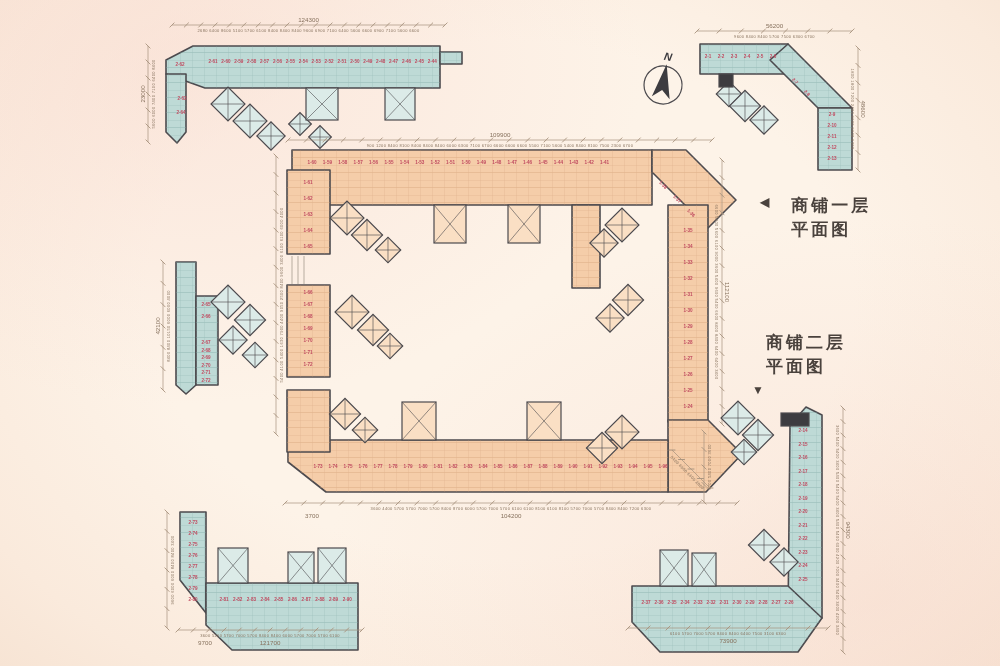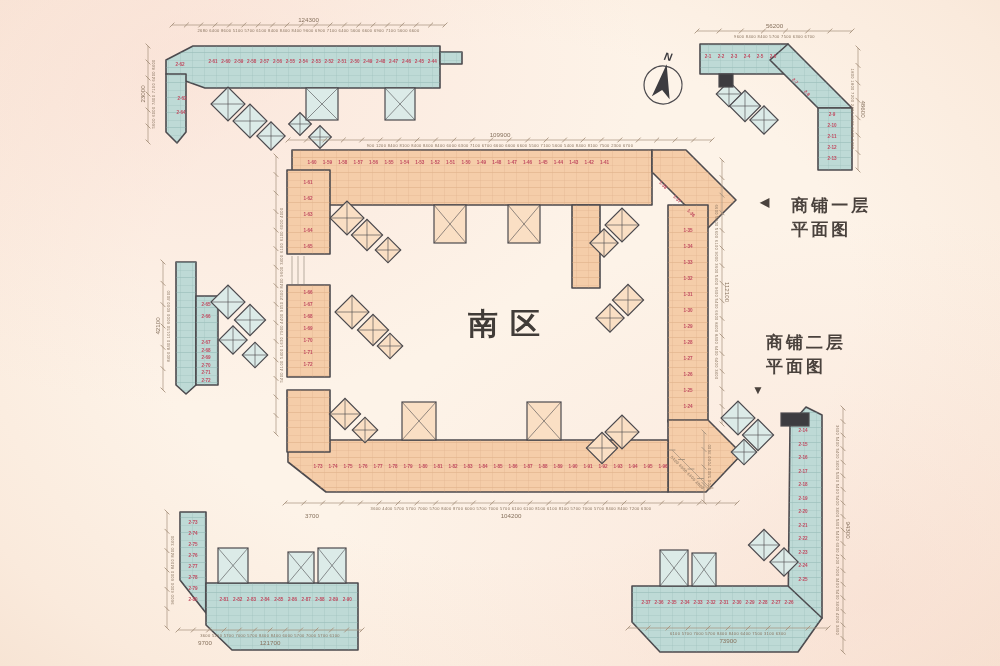--- a/index.html
+++ b/index.html
@@ -598,21 +598,20 @@
       <line x1="292" y1="256" x2="292" y2="284" stroke="#8b7f73" stroke-width="0.6"></line>
       <line x1="298" y1="256" x2="298" y2="284" stroke="#8b7f73" stroke-width="0.6"></line>
       <line x1="304" y1="256" x2="304" y2="284" stroke="#8b7f73" stroke-width="0.6"></line>
       <g transform="rotate(10 663 85)">
         <circle cx="663" cy="85" r="19" fill="none" stroke="#4c4a4e" stroke-width="1.2"></circle>
         <polygon points="663,64 672,98 663,90 654,98" fill="#3d3c40"></polygon>
         <text x="659" y="60" fill="#3d3c40" font-size="11" font-weight="bold" font-style="italic">N</text>
       </g>
     </svg>
 
-  <div class="center-label">南区</div>
 
   <div class="legend legend-1">
     <span class="arrow">◀</span>
     <div class="lines">
       <div>商铺一层</div>
       <div>平面图</div>
     </div>
   </div>
 
   <div class="legend legend-2">

